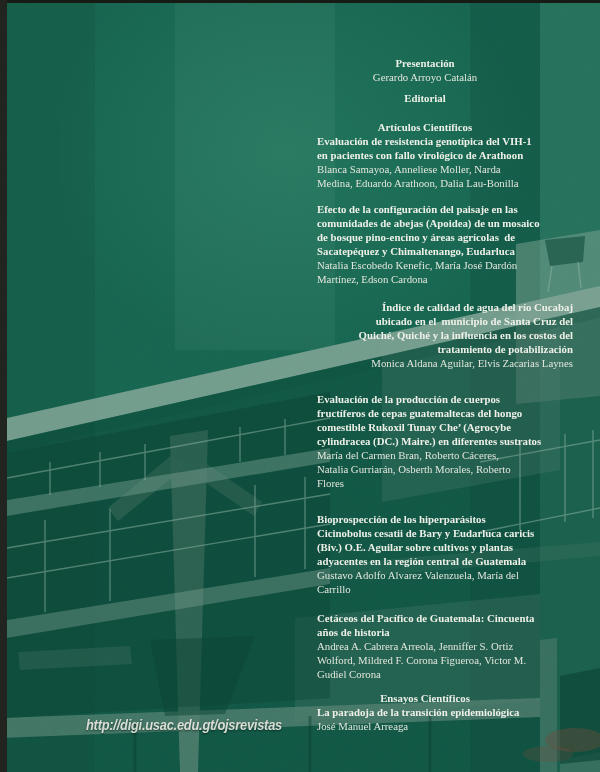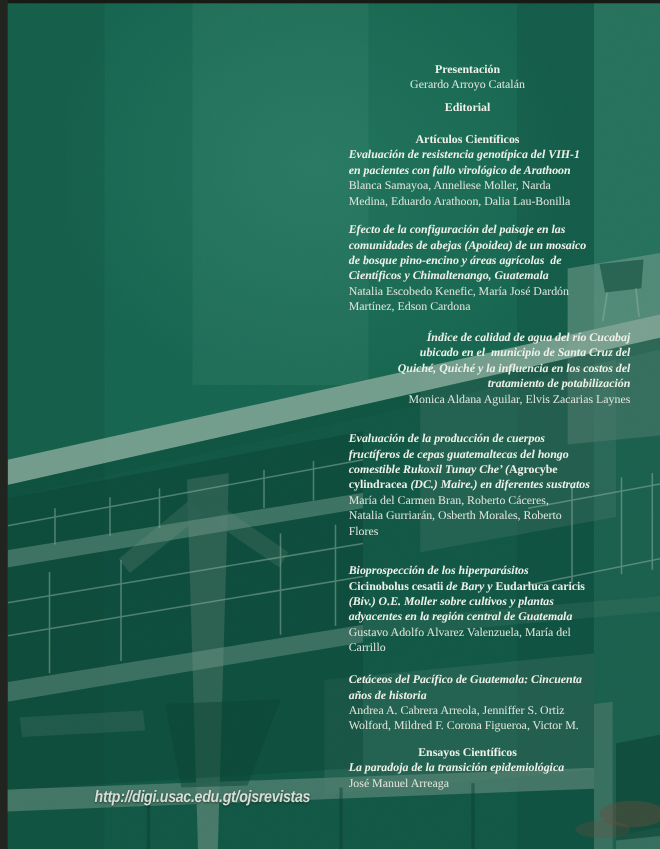--- a/index.html
+++ b/index.html
@@ -24,21 +24,21 @@
   .bar-left{position:absolute;left:0;top:0;width:7px;height:772px;background:#21241f;}
 
   
   .toc{
     position:absolute;left:317px;top:56px;width:256px;
     font-size:10.8px;line-height:14px;color:#e2e6dd;
   }
   .line{white-space:pre;}
   .h,.c{width:216px;text-align:center;}
   .h{font-weight:700;}
-  .f-bi{font-weight:700;font-style:italic;color:#eff1e9;}
+  .f-bi{font-weight:700;color:#eff1e9;}
   .f-b{font-weight:700;color:#eff1e9;}
   .f-r{color:#e2e6dd;}
   .toc .sec + .sec{margin-top:22px;}
   .toc .sec:nth-child(2){margin-top:7px;}
   .toc .sec:nth-child(3){margin-top:15px;}
   .toc .sec:nth-child(4){margin-top:12px;}
   .toc .sec:nth-child(5){margin-top:14px;text-align:right;}
   .toc .sec:nth-child(8){margin-top:15px;}
   .toc .sec:nth-child(9){margin-top:10px;}
 
@@ -157,21 +157,21 @@
         <div class="line h"><span class="f-b">Artículos Científicos</span></div>
         <div class="line t"><span class="f-bi">Evaluación de resistencia genotípica del VIH-1</span></div>
         <div class="line t"><span class="f-bi">en pacientes con fallo virológico de Arathoon</span></div>
         <div class="line a"><span class="f-r">Blanca Samayoa, Anneliese Moller, Narda</span></div>
         <div class="line a"><span class="f-r">Medina, Eduardo Arathoon, Dalia Lau-Bonilla</span></div>
       </div>
       <div class="sec">
         <div class="line t"><span class="f-bi">Efecto de la configuración del paisaje en las</span></div>
         <div class="line t"><span class="f-bi">comunidades de abejas (Apoidea) de un mosaico</span></div>
         <div class="line t"><span class="f-bi">de bosque pino-encino y áreas agrícolas  de</span></div>
-        <div class="line t"><span class="f-bi">Científicos y Chimaltenango, Guatemala</span></div>
+        <div class="line t"><span class="f-bi">Sacatepéquez y Chimaltenango, Eudarluca</span></div>
         <div class="line a"><span class="f-r">Natalia Escobedo Kenefic, María José Dardón</span></div>
         <div class="line a"><span class="f-r">Martínez, Edson Cardona</span></div>
       </div>
       <div class="sec">
         <div class="line t"><span class="f-bi">Índice de calidad de agua del río Cucabaj</span></div>
         <div class="line t"><span class="f-bi">ubicado en el  municipio de Santa Cruz del</span></div>
         <div class="line t"><span class="f-bi">Quiché, Quiché y la influencia en los costos del</span></div>
         <div class="line t"><span class="f-bi">tratamiento de potabilización</span></div>
         <div class="line a"><span class="f-r">Monica Aldana Aguilar, Elvis Zacarias Laynes</span></div>
       </div>
@@ -180,30 +180,31 @@
         <div class="line t"><span class="f-bi">fructíferos de cepas guatemaltecas del hongo</span></div>
         <div class="line t"><span class="f-bi">comestible Rukoxil Tunay Che’ (</span><span class="f-b">Agrocybe</span></div>
         <div class="line t"><span class="f-b">cylindracea </span><span class="f-bi">(DC.) Maire.) en diferentes sustratos</span></div>
         <div class="line a"><span class="f-r">María del Carmen Bran, Roberto Cáceres,</span></div>
         <div class="line a"><span class="f-r">Natalia Gurriarán, Osberth Morales, Roberto</span></div>
         <div class="line a"><span class="f-r">Flores</span></div>
       </div>
       <div class="sec">
         <div class="line t"><span class="f-bi">Bioprospección de los hiperparásitos</span></div>
         <div class="line t"><span class="f-b">Cicinobolus cesatii </span><span class="f-bi">de Bary y </span><span class="f-b">Eudarluca caricis</span></div>
-        <div class="line t"><span class="f-bi">(Biv.) O.E. Moller sobre cultivos y plantas</span></div>
+        <div class="line t"><span class="f-bi">(Biv.) O.E. Aguilar sobre cultivos y plantas</span></div>
         <div class="line t"><span class="f-bi">adyacentes en la región central de Guatemala</span></div>
         <div class="line a"><span class="f-r">Gustavo Adolfo Alvarez Valenzuela, María del</span></div>
         <div class="line a"><span class="f-r">Carrillo</span></div>
       </div>
       <div class="sec">
         <div class="line t"><span class="f-bi">Cetáceos del Pacífico de Guatemala: Cincuenta</span></div>
         <div class="line t"><span class="f-bi">años de historia</span></div>
         <div class="line a"><span class="f-r">Andrea A. Cabrera Arreola, Jenniffer S. Ortiz</span></div>
         <div class="line a"><span class="f-r">Wolford, Mildred F. Corona Figueroa, Victor M.</span></div>
+        <div class="line a"><span class="f-r">Gudiel Corona</span></div>
       </div>
       <div class="sec">
         <div class="line h"><span class="f-b">Ensayos Científicos</span></div>
         <div class="line t"><span class="f-bi">La paradoja de la transición epidemiológica</span></div>
         <div class="line a"><span class="f-r">José Manuel Arreaga</span></div>
       </div>
     </div>
 
   <div class="url">http://digi.usac.edu.gt/ojsrevistas</div>
 

